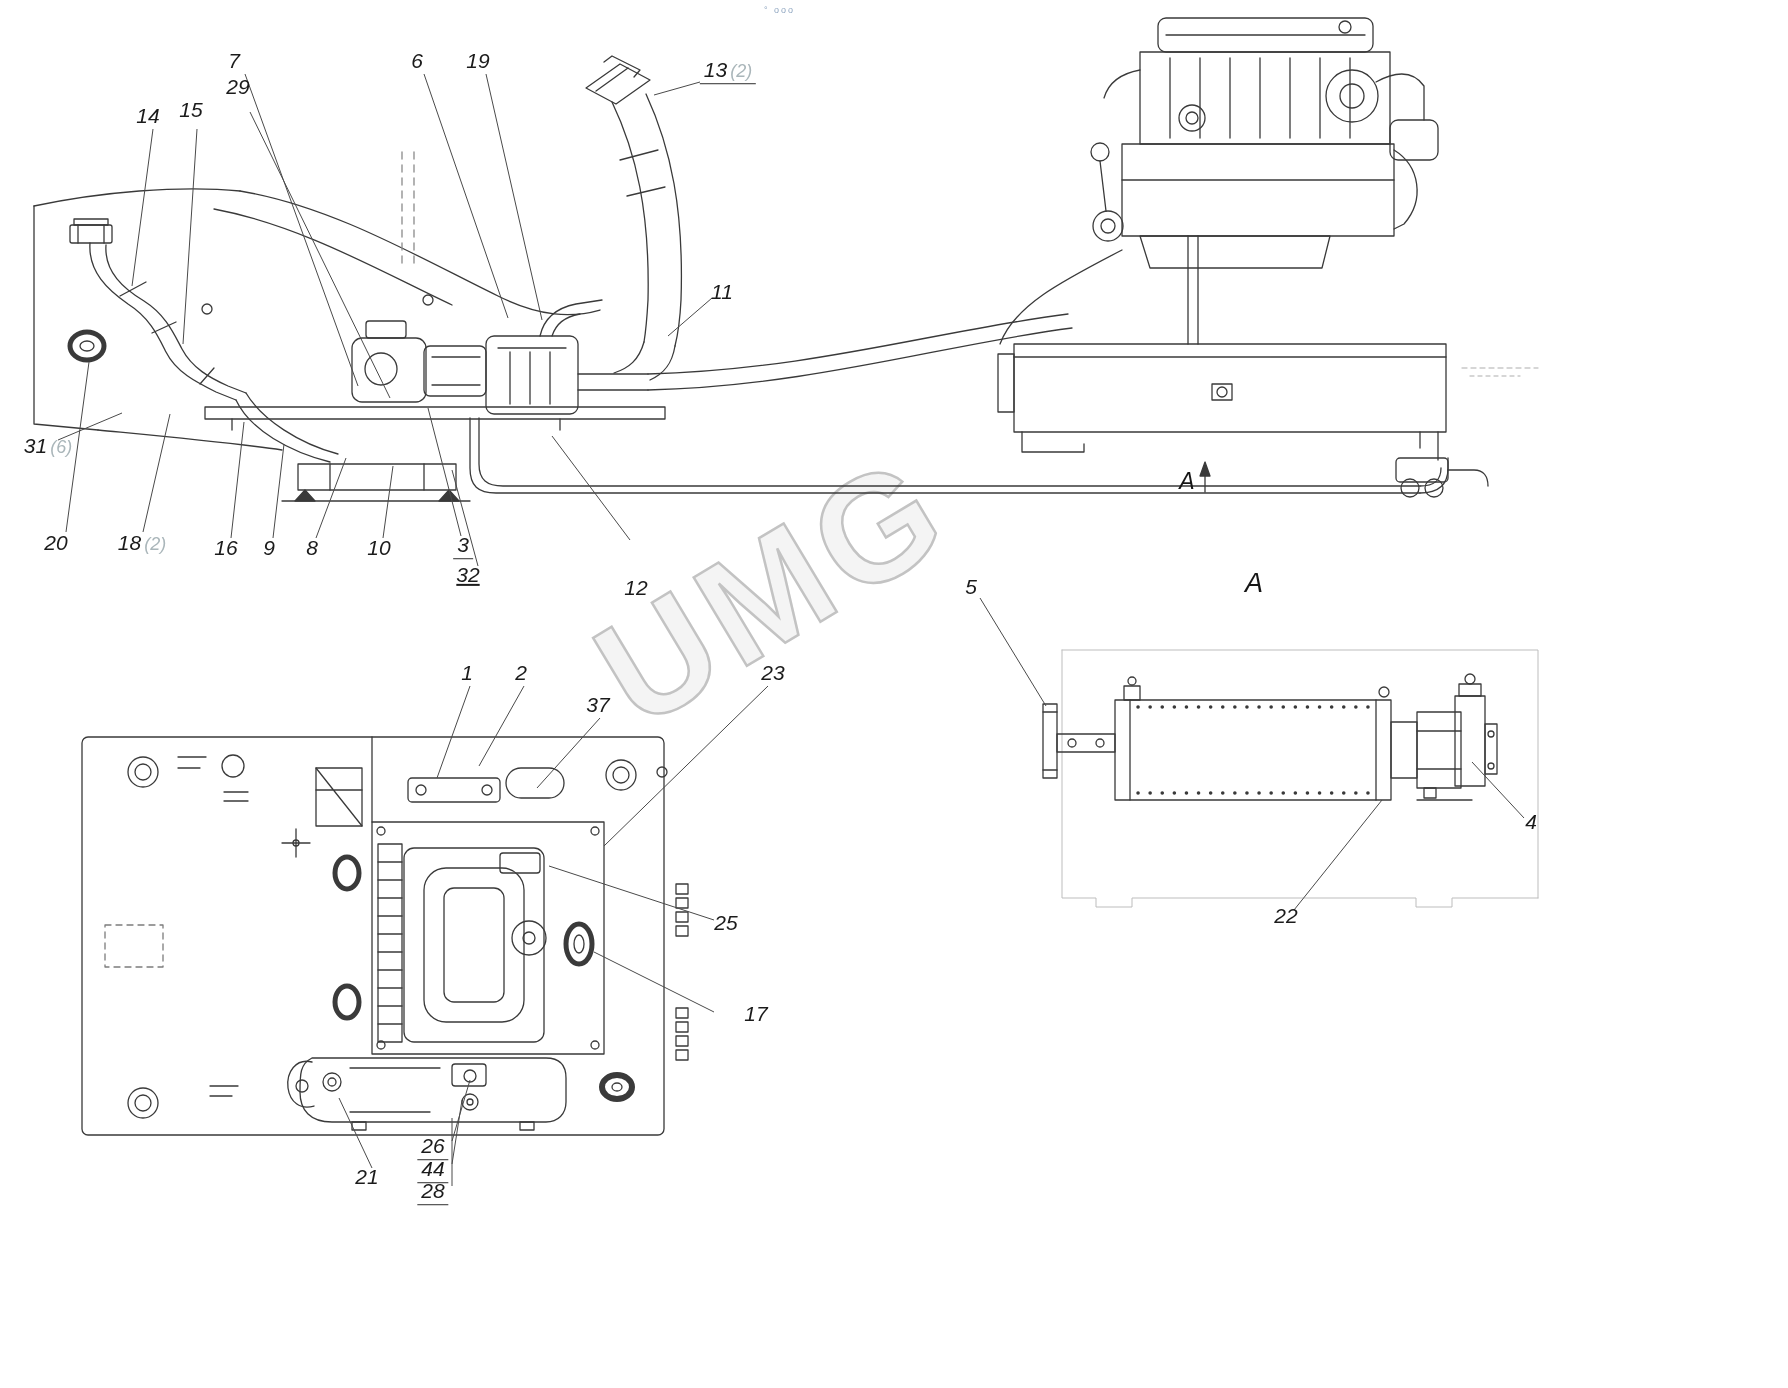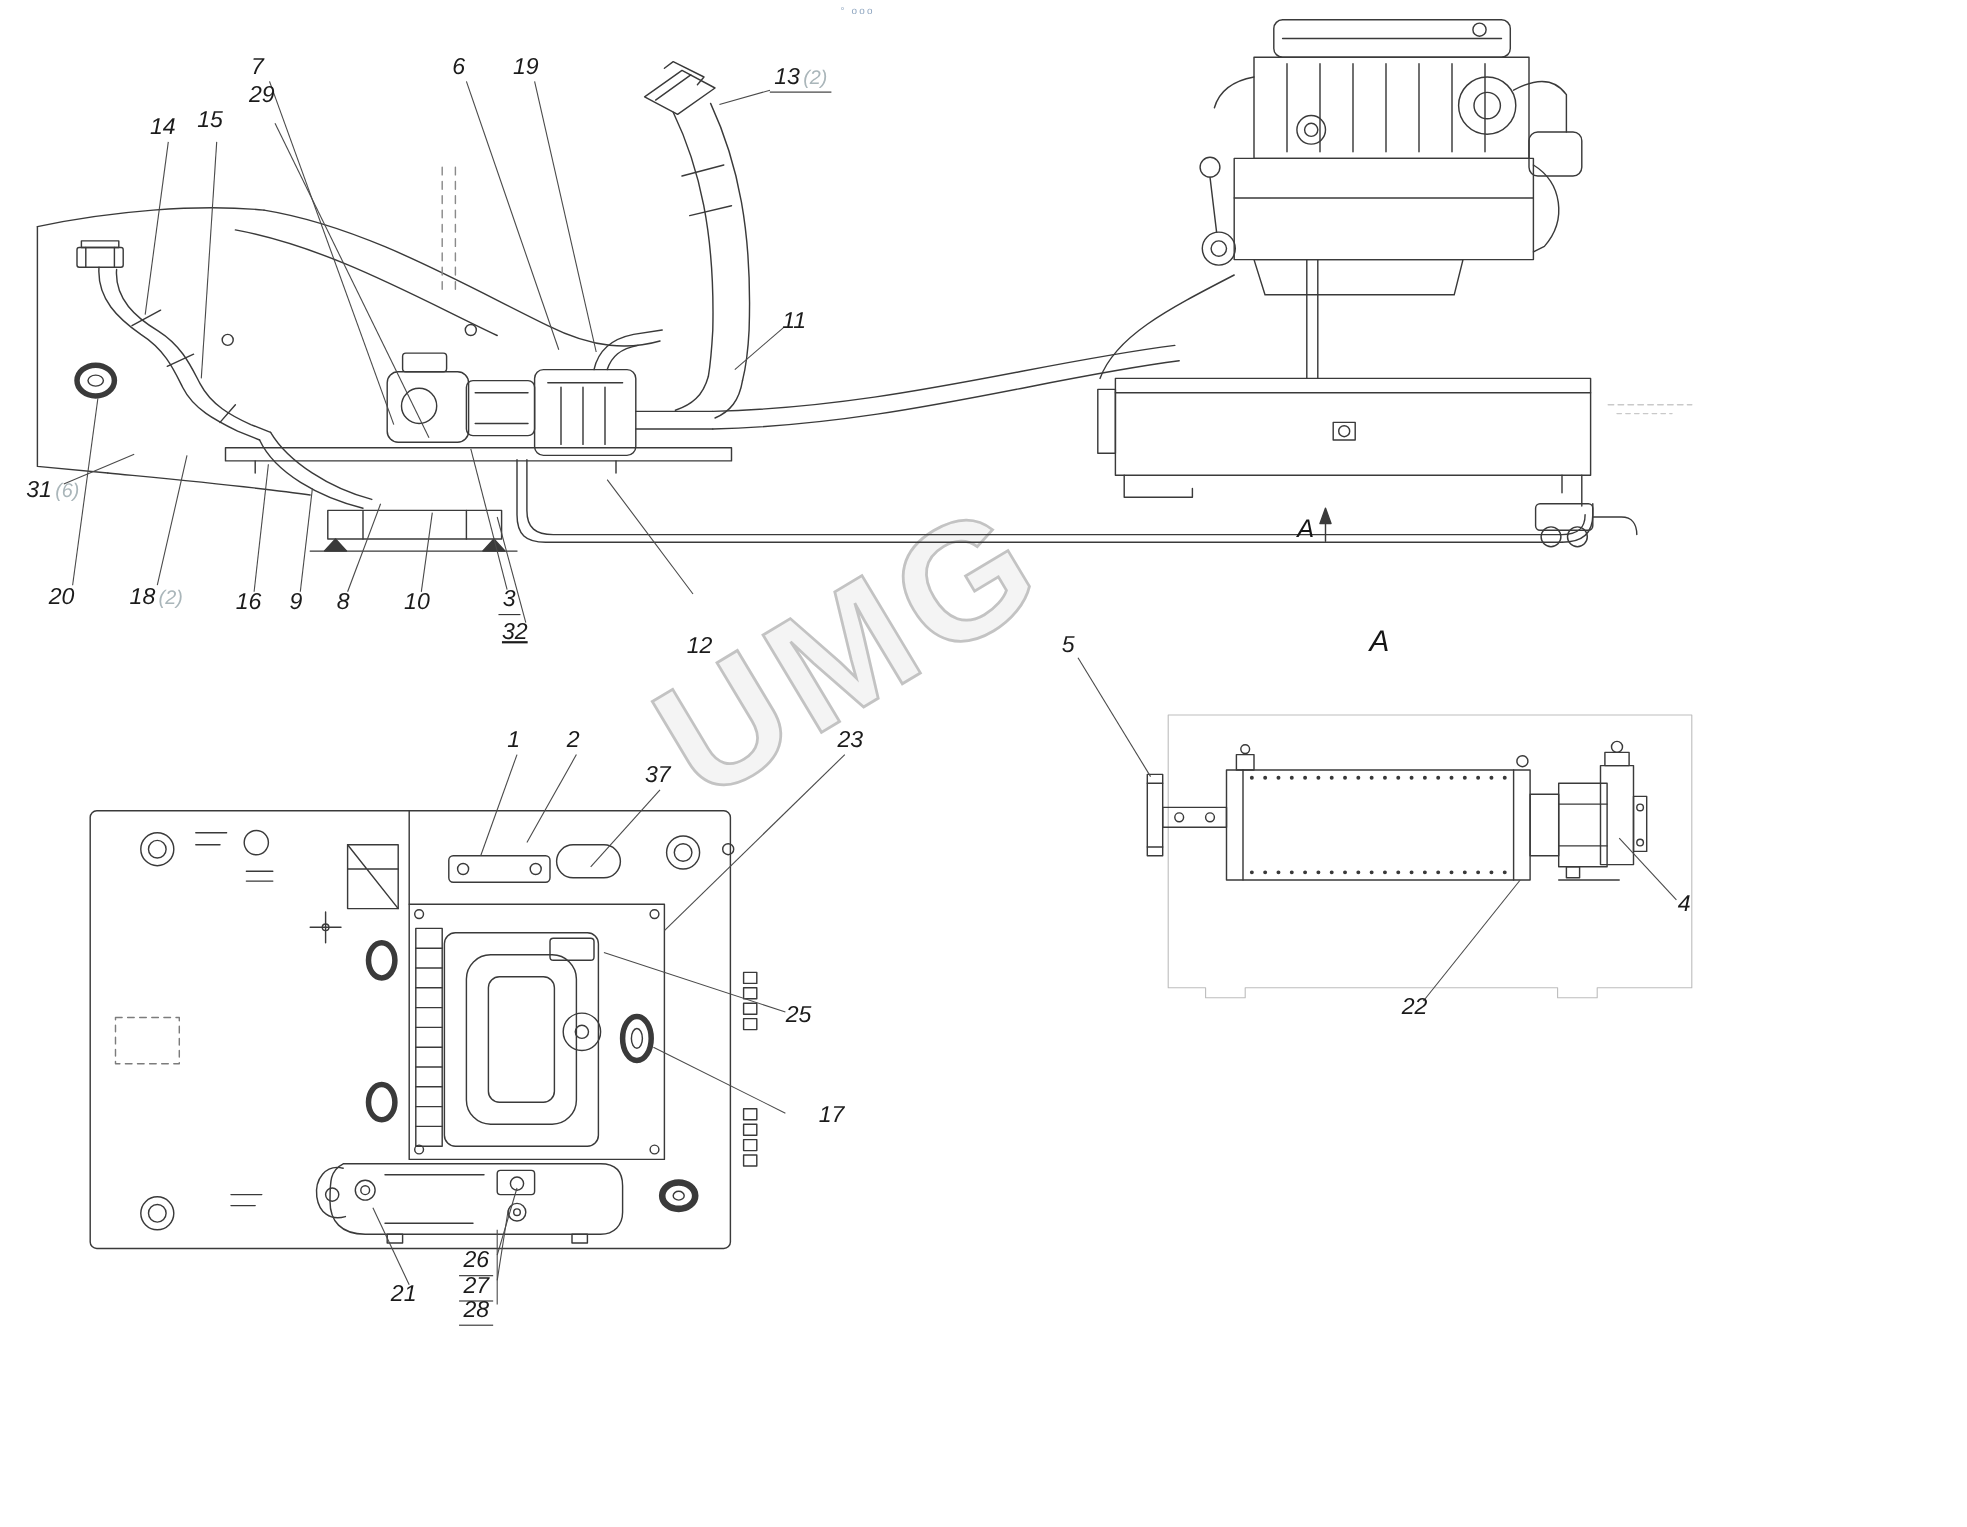--- a/index.html
+++ b/index.html
@@ -268,21 +268,21 @@
       <div class="callout" style="left: 468px; top: 576px; text-decoration: underline;"><span class="num">32</span></div>
       <div class="callout" style="left: 636px; top: 549px; margin-top: 40px;"><span class="num">12</span></div>
       <div class="callout" style="left: 467px; top: 674px;"><span class="num">1</span></div>
       <div class="callout" style="left: 521px; top: 674px;"><span class="num">2</span></div>
       <div class="callout" style="left: 598px; top: 706px;"><span class="num">37</span></div>
       <div class="callout" style="left: 773px; top: 674px;"><span class="num">23</span></div>
       <div class="callout" style="left: 726px; top: 924px;"><span class="num">25</span></div>
       <div class="callout" style="left: 726px; top: 1015px; margin-left: 30px;"><span class="num">17</span></div>
       <div class="callout" style="left: 367px; top: 1178px;"><span class="num">21</span></div>
       <div class="callout shelf" style="left: 433px; top: 1149px;"><span class="num">26</span></div>
-      <div class="callout shelf" style="left: 433px; top: 1172px;"><span class="num">27</span></div>
+      <div class="callout shelf" style="left: 433px; top: 1172px;"><span class="num">44</span></div>
       <div class="callout shelf" style="left: 433px; top: 1194px;"><span class="num">28</span></div>
       <div class="callout" style="left: 971px; top: 588px;"><span class="num">5</span></div>
       <div class="callout" style="left: 1531px; top: 823px;"><span class="num">4</span></div>
       <div class="callout" style="left: 1286px; top: 917px;"><span class="num">22</span></div>
     </div>
 
   <div id="direction-a-label" class="view-label">A</div>
   <div id="detail-a-title" class="view-label">A</div>
 
 </div>

